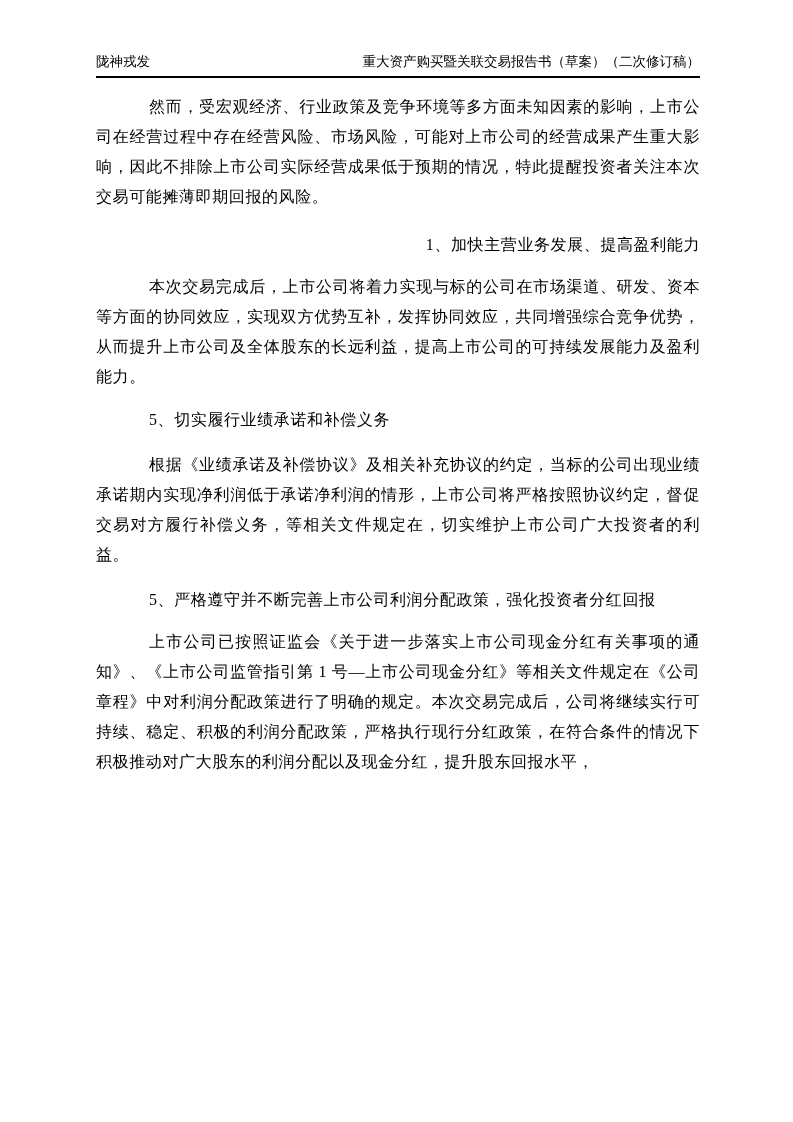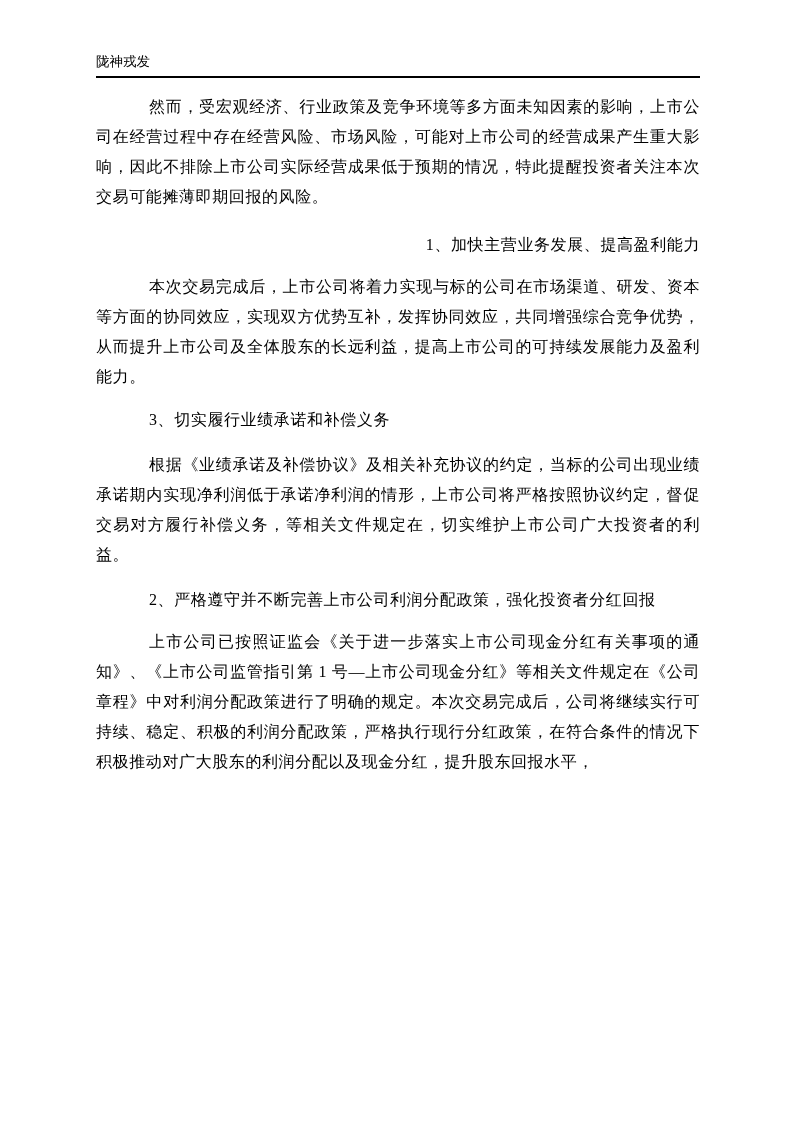--- a/index.html
+++ b/index.html
@@ -79,37 +79,38 @@
     letter-spacing: 0.3px;
   }
 </style>
 </head>
 <body>
 
 <div class="page">
 
   <div class="header">
     <span class="h-left">陇神戎发</span>
+    <span class="h-right">重大资产购买暨关联交易报告书（草案）（二次修订稿）</span>
   </div>
 
   <div class="content">
 
     <p class="para p1">然而，受宏观经济、行业政策及竞争环境等多方面未知因素的影响，上市公司在经营过程中存在经营风险、市场风险，可能对上市公司的经营成果产生重大影响，因此不排除上市公司实际经营成果低于预期的情况，特此提醒投资者关注本次交易可能摊薄即期回报的风险。</p>
 
 
 
     <p class="item-title item1">1、加快主营业务发展、提高盈利能力</p>
 
     <p class="para p3">本次交易完成后，上市公司将着力实现与标的公司在市场渠道、研发、资本等方面的协同效应，实现双方优势互补，发挥协同效应，共同增强综合竞争优势，从而提升上市公司及全体股东的长远利益，提高上市公司的可持续发展能力及盈利能力。</p>
 
-    <p class="item-title item2">3、切实履行业绩承诺和补偿义务</p>
+    <p class="item-title item2">5、切实履行业绩承诺和补偿义务</p>
 
     <p class="para p4">根据《业绩承诺及补偿协议》及相关补充协议的约定，当标的公司出现业绩承诺期内实现净利润低于承诺净利润的情形，上市公司将严格按照协议约定，督促交易对方履行补偿义务，等相关文件规定在，切实维护上市公司广大投资者的利益。</p>
 
-    <p class="item-title item3">2、严格遵守并不断完善上市公司利润分配政策，强化投资者分红回报</p>
+    <p class="item-title item3">5、严格遵守并不断完善上市公司利润分配政策，强化投资者分红回报</p>
 
     <p class="para p5">上市公司已按照证监会《关于进一步落实上市公司现金分红有关事项的通知》、《上市公司监管指引第 1 号—上市公司现金分红》等相关文件规定在《公司章程》中对利润分配政策进行了明确的规定。本次交易完成后，公司将继续实行可持续、稳定、积极的利润分配政策，严格执行现行分红政策，在符合条件的情况下积极推动对广大股东的利润分配以及现金分红，提升股东回报水平，</p>
 
   </div>
 
   <div class="footer-pagenum">307 / 371</div>
 
 </div>
 
 </body></html>

